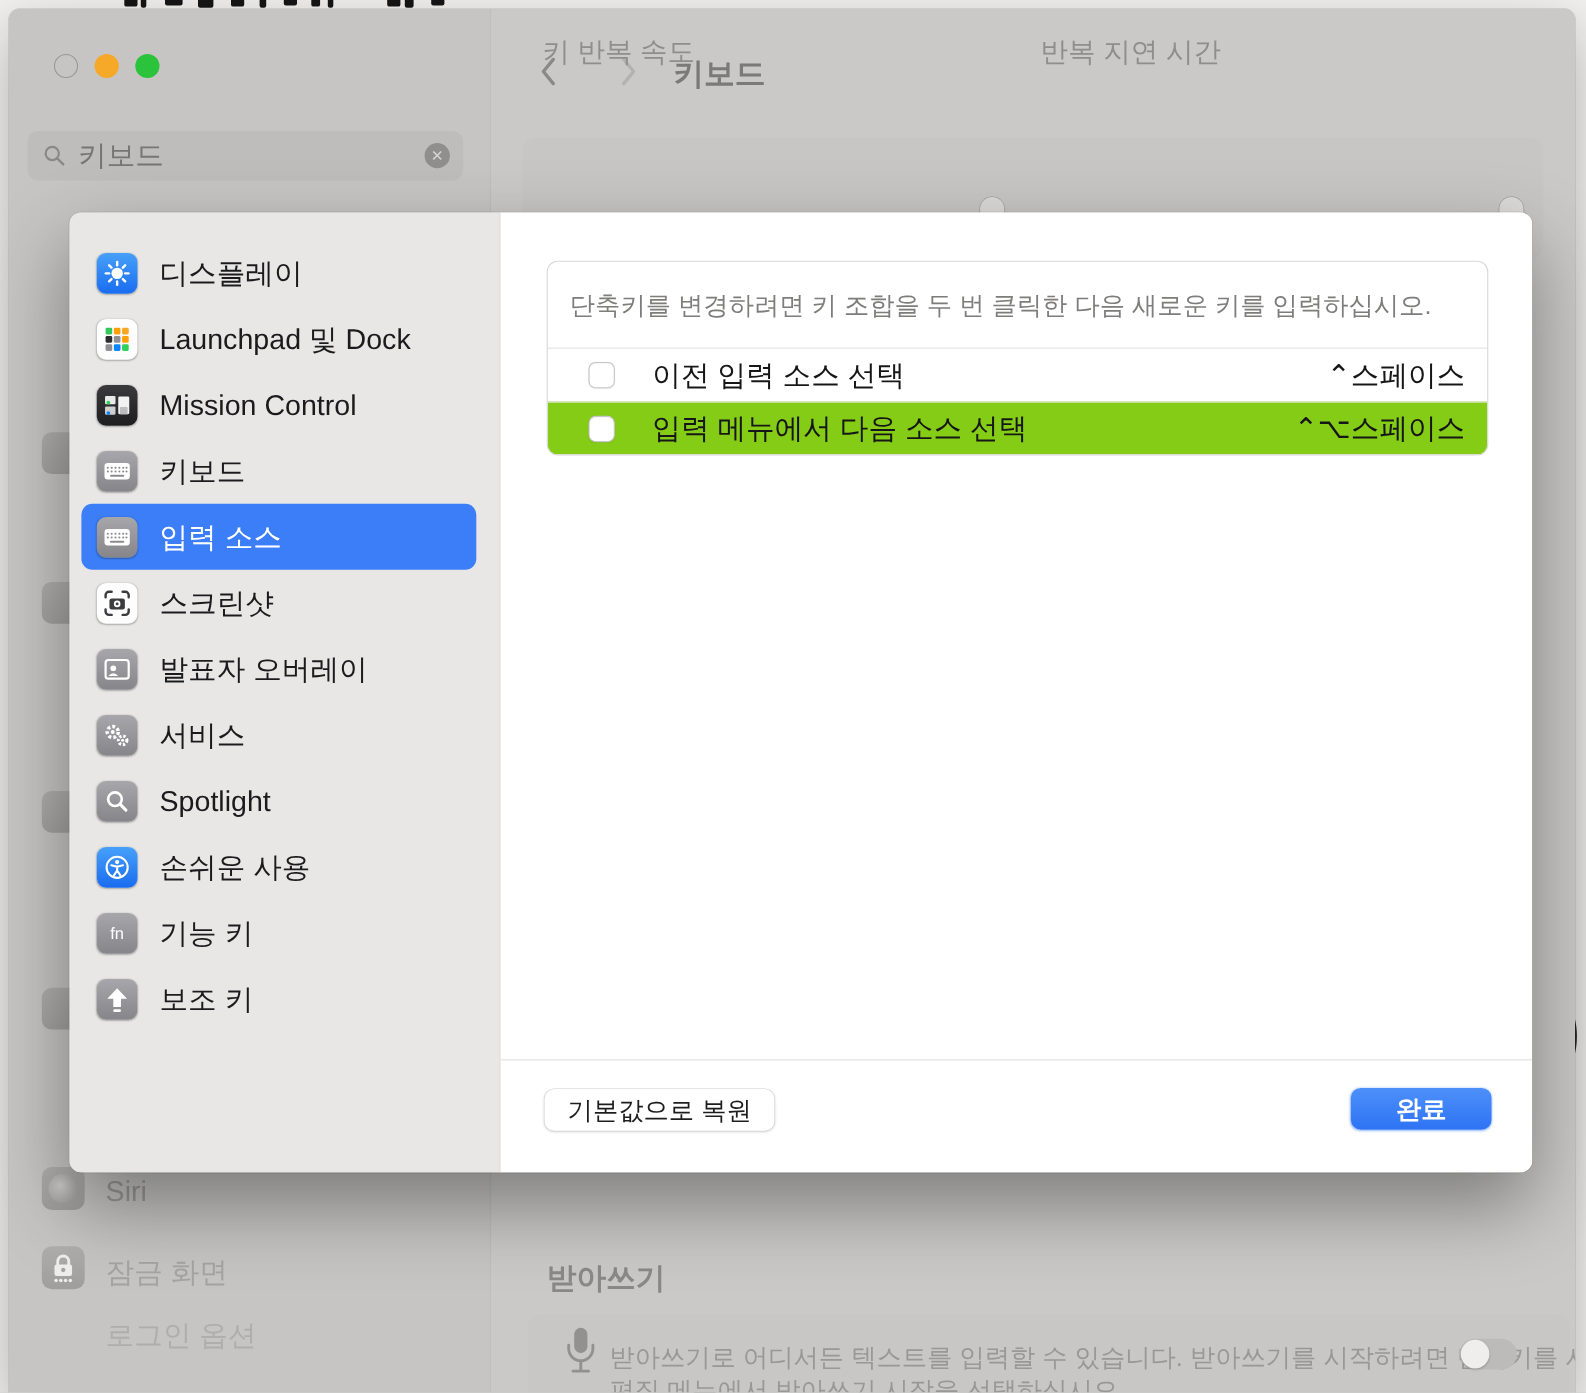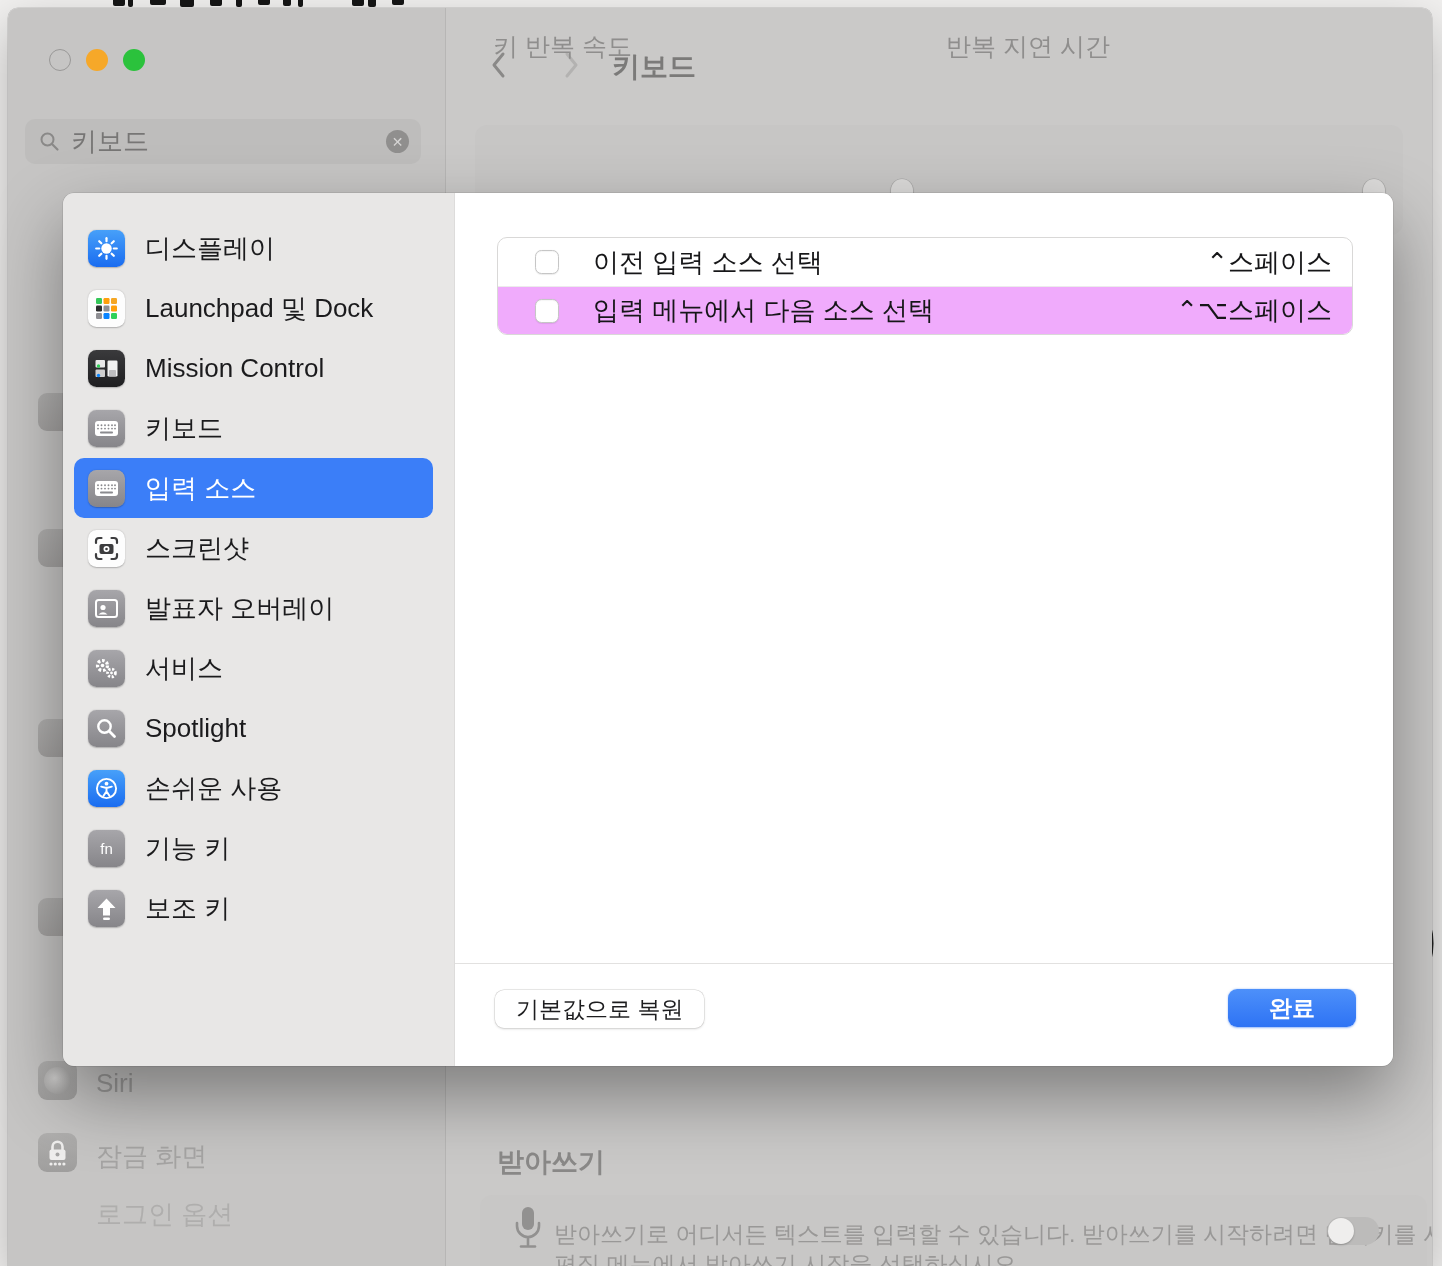--- a/index.html
+++ b/index.html
@@ -91,21 +91,21 @@
   .ic-white { background:#fdfdfd; }
   .ic-dark  { background:linear-gradient(#3a3a3c,#1e1e20); }
   .app-icon svg { position:absolute; left:0; top:0; }
 
   
   #shortcut-panel { position:absolute; left:42px; top:44px; width:856px; border:1px solid #d9d8d7;
                     border-radius:10px; overflow:hidden; background:#fff; }
   #instruction { padding:24px 20px 23px 20px; font-size:23px; color:#7e7d7c; border-bottom:1px solid #e4e3e2; }
   .shortcut-row { height:48px; display:flex; align-items:center; }
   .shortcut-row + .shortcut-row { border-top:1px solid #ececeb; }
-  .shortcut-row.alt { background:#f0abfc; }
+  .shortcut-row.alt { background:#84cc16; }
   .checkbox { width:24px; height:24px; margin-left:37px; border-radius:6.5px; background:#fff;
               border:1px solid #c6c6c6; box-shadow:inset 0 1px 1px rgba(0,0,0,.04), 0 0.5px 1px rgba(0,0,0,.08); }
   .sc-label { margin-left:34px; font-size:26px; color:#161618; }
   .sc-keys  { margin-left:auto; margin-right:20px; font-size:26px; color:#161618; }
 
   #footer-divider { position:absolute; left:0; right:0; top:770px; height:1px; background:#e2e1e0; }
   #restore-btn { position:absolute; left:40px; top:797px; height:38px; padding:0 21px; border-radius:9px;
                  background:#ffffff; font-size:23px; color:#1d1d1f; display:flex; align-items:center;
                  box-shadow:0 0 0 0.5px #d2d1d0, 0 1px 2.5px rgba(0,0,0,.18); }
   #done-btn { position:absolute; right:37px; top:796px; height:38px; width:128px; border-radius:9px;
@@ -363,20 +363,21 @@
           <svg width="37" height="37" viewBox="0 0 37 37">
             <polygon points="18.5,8.5 27.5,18 22,18 22,25.5 15,25.5 15,18 9.5,18" fill="#fff"></polygon>
             <rect x="15" y="27.5" width="7" height="2.6" rx="1.3" fill="#fff"></rect>
           </svg>
         </div>
         <span class="label">보조 키</span>
       </div>
     </div>
   <div id="sheet-content">
     <div id="shortcut-panel">
+      <div id="instruction">단축키를 변경하려면 키 조합을 두 번 클릭한 다음 새로운 키를 입력하십시오.</div>
       <div id="rows">
           <div class="shortcut-row">
             <div class="checkbox"></div>
             <span class="sc-label">이전 입력 소스 선택</span>
             <span class="sc-keys">⌃스페이스</span>
           </div>
           <div class="shortcut-row alt">
             <div class="checkbox"></div>
             <span class="sc-label">입력 메뉴에서 다음 소스 선택</span>
             <span class="sc-keys">⌃⌥스페이스</span>

